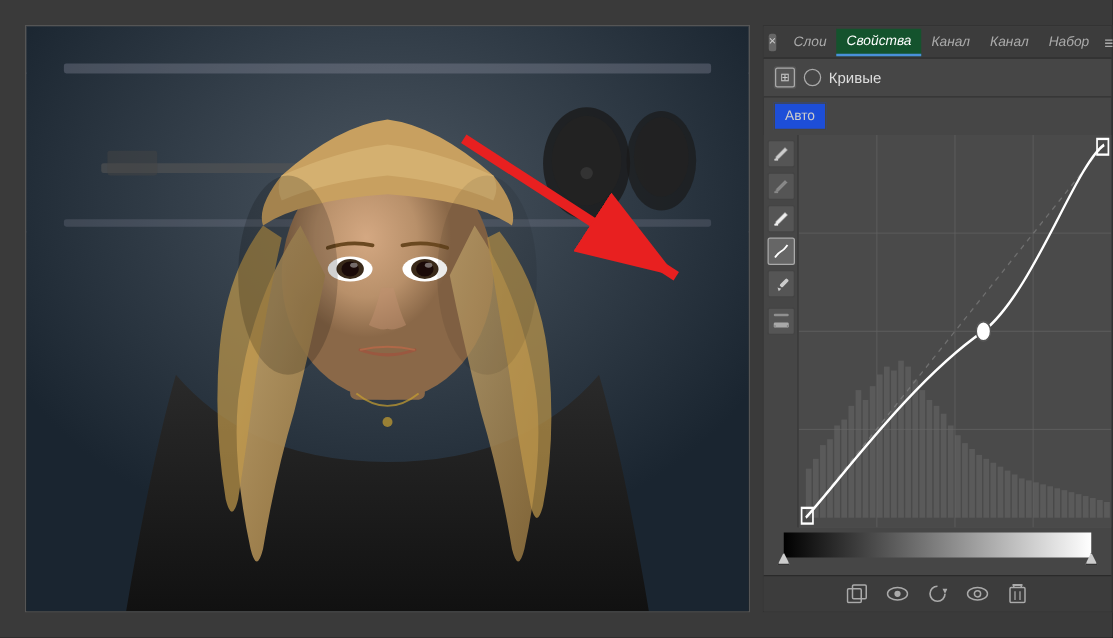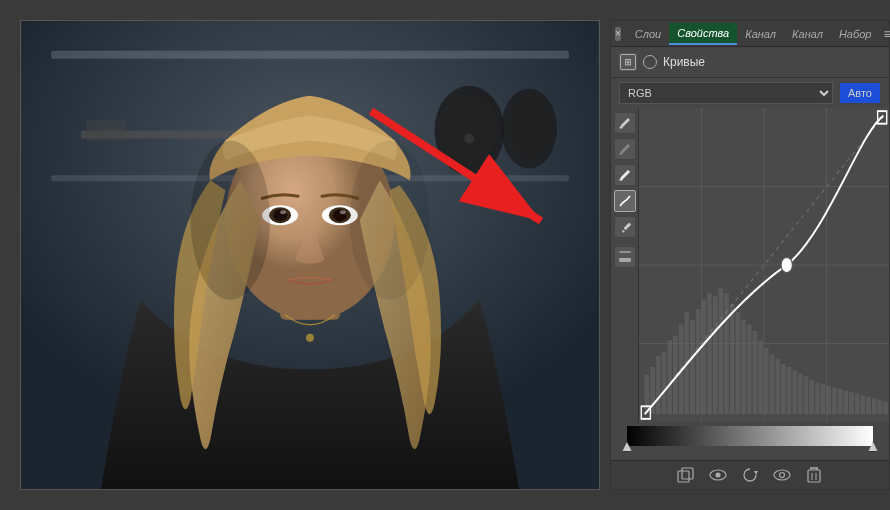--- a/index.html
+++ b/index.html
@@ -414,23 +414,20 @@
     <div class="panel-header">
       <div class="panel-header-icon">
         <div class="adjustment-icon">⊞</div>
       </div>
       <div style="width:14px;height:14px;border-radius:50%;border:1.5px solid #aaa;background:transparent;"></div>
       <span class="panel-title">Кривые</span>
     </div>
 
 
     <div class="channel-row">
-      <select class="channel-select">
-        <option>RGB</option>
-      </select>
       <button class="auto-btn">Авто</button>
     </div>
 
     <div class="tools-curve-area">
 
       <div class="tools-panel">
 
         <div class="tool-btn" title="Пипетка чёрного">
           <svg width="14" height="14" viewBox="0 0 14 14">
               <path d="M 10 2 L 12 4 L 5 11 L 2 12 L 3 9 Z" fill="#ccc" stroke="#888" stroke-width="0.5"></path>

